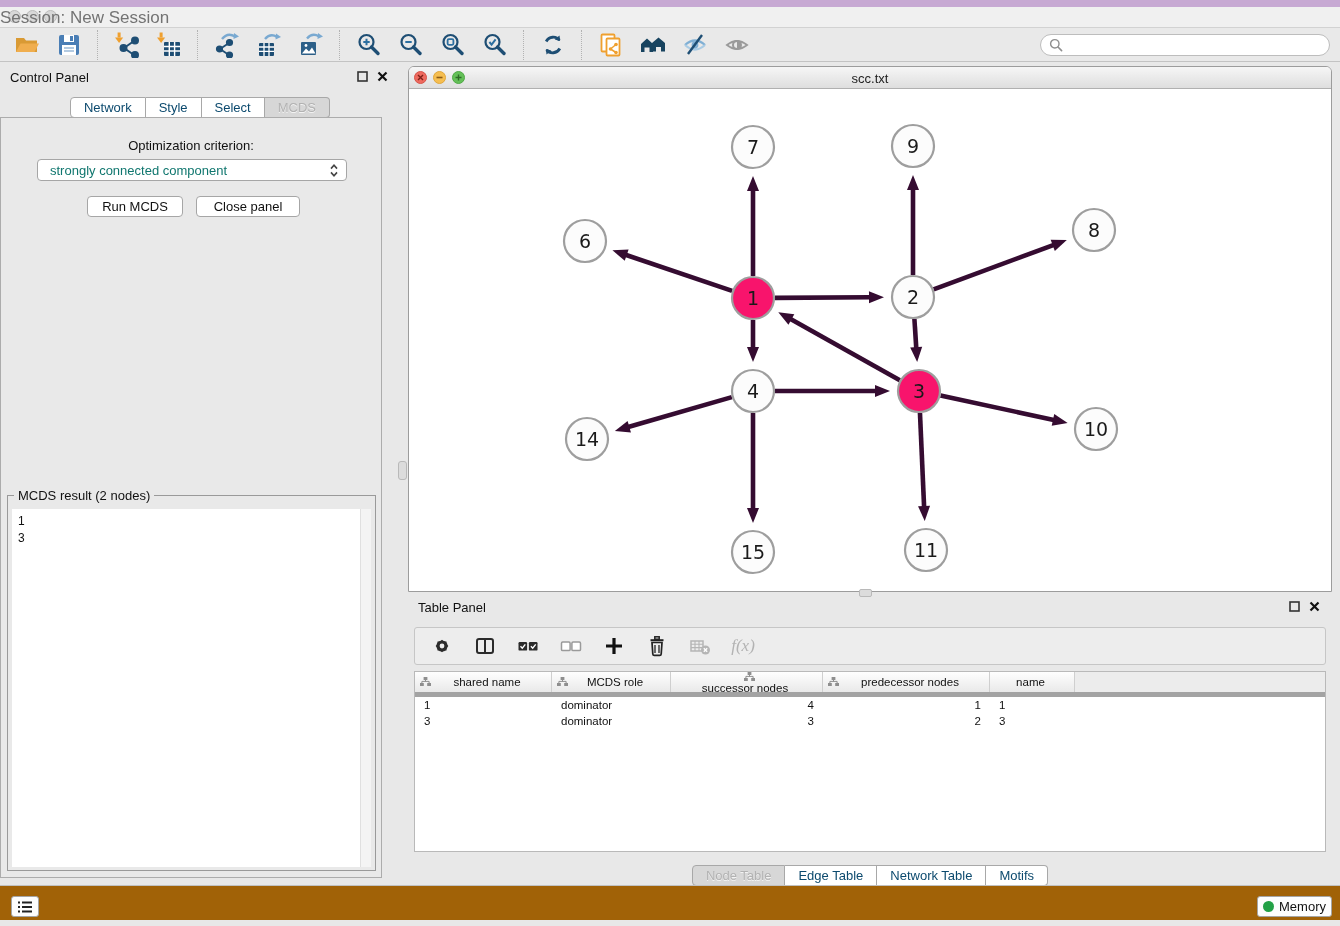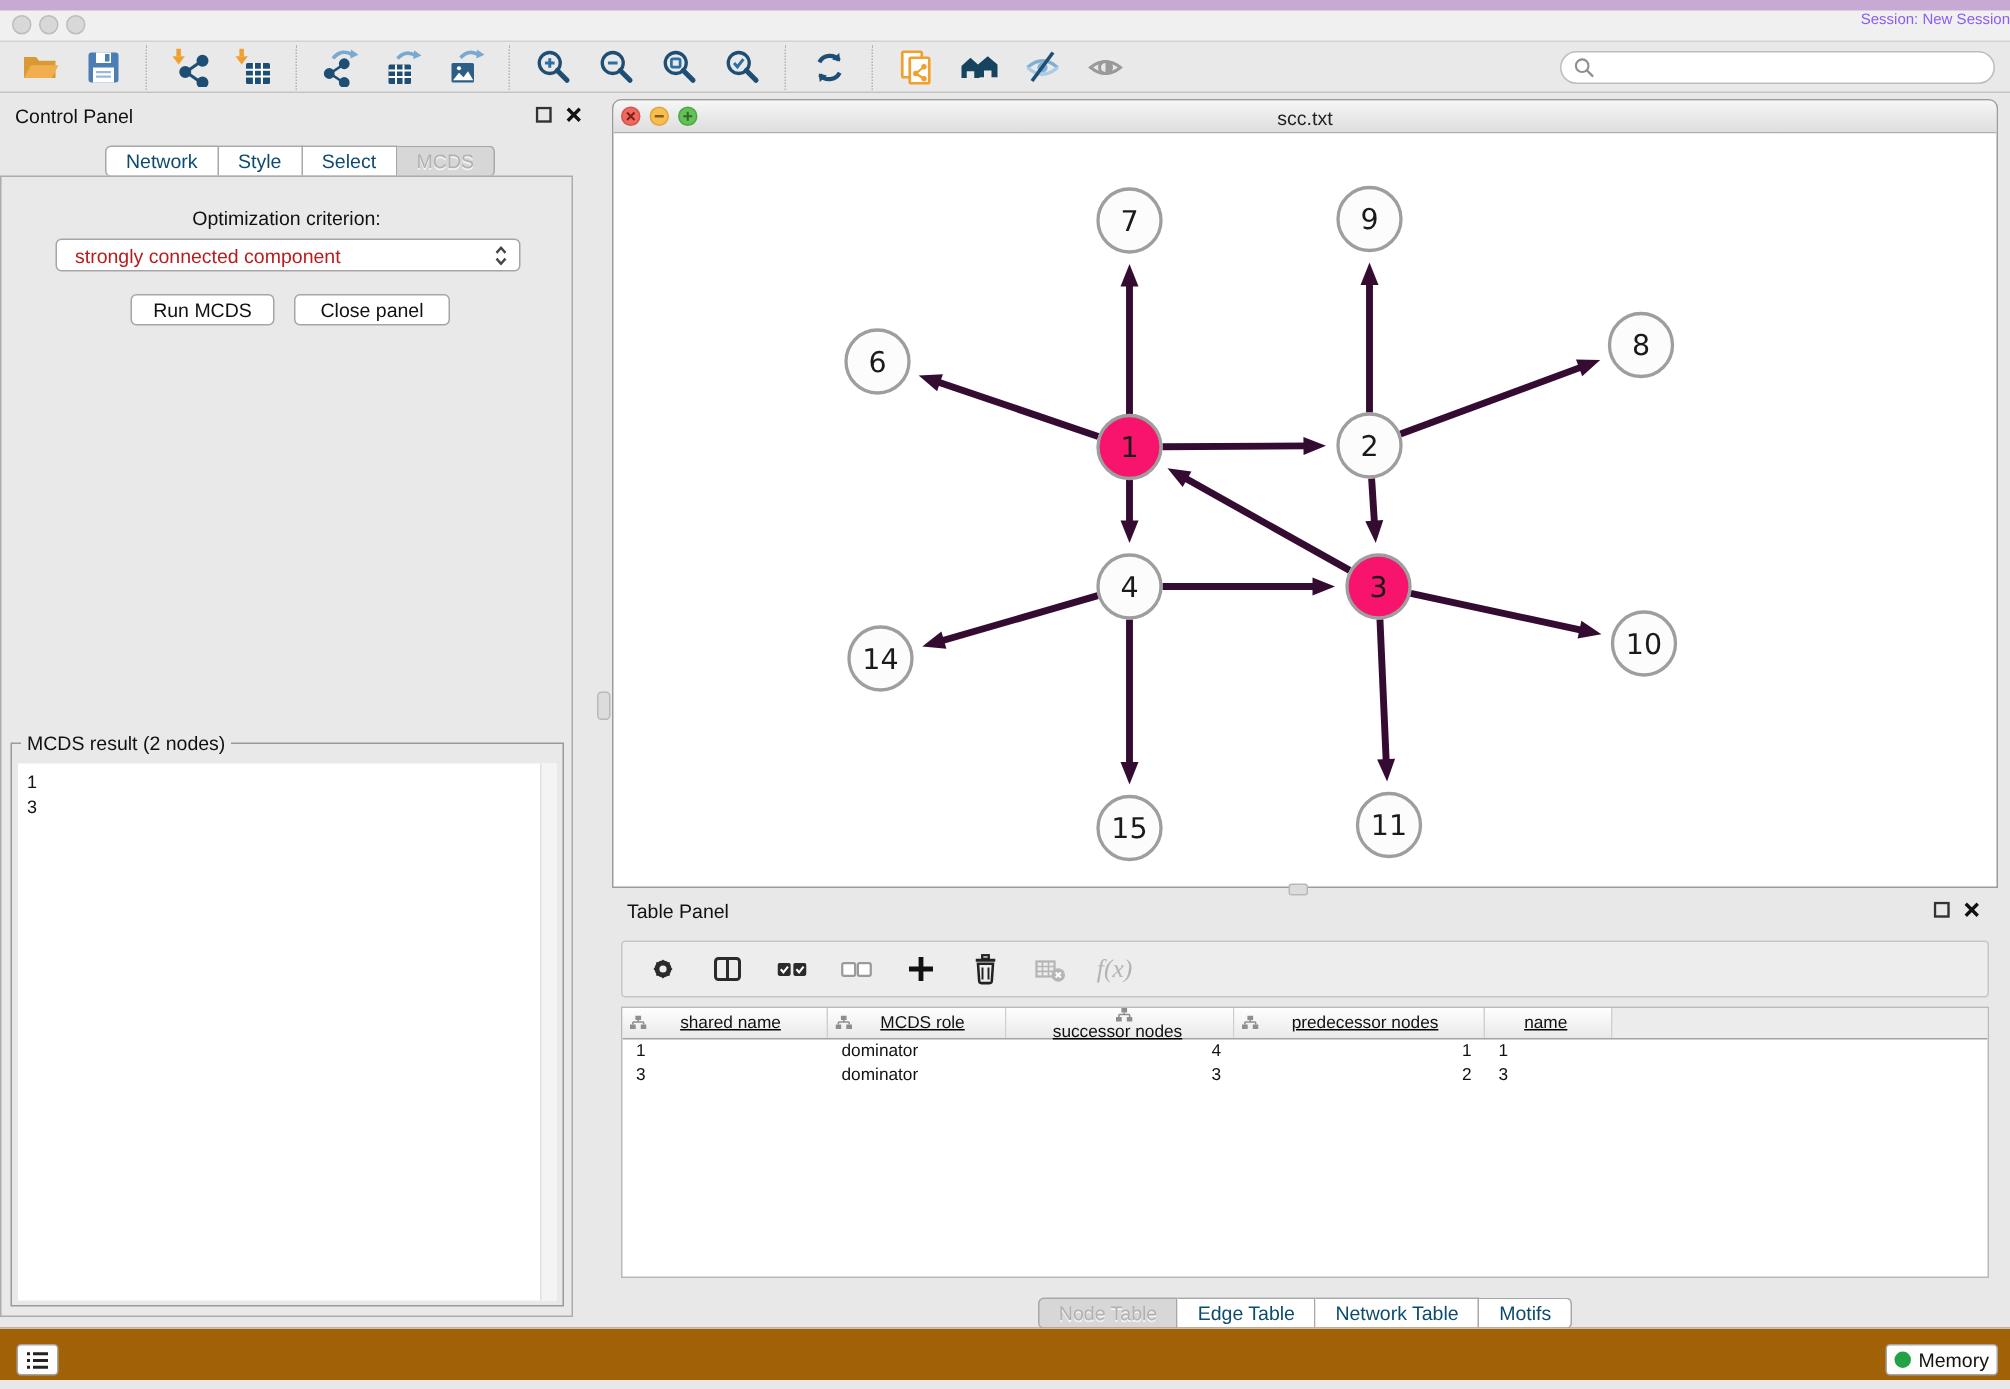--- a/index.html
+++ b/index.html
@@ -4,21 +4,21 @@
 <style>
   html,body{margin:0;padding:0;background:#e8e8e8;}
   body{font-family:"Liberation Sans",sans-serif;-webkit-font-smoothing:antialiased;}
   .screen{position:relative;width:1340px;height:926px;background:#e8e8e8;overflow:hidden;}
 
   
   .titlebar{position:absolute;left:0;top:0;width:1340px;height:27px;background:#f0f0f0;border-bottom:1px solid #d2d2d2;}
   .tstrip{position:absolute;left:0;top:0;width:100%;height:7px;background:#c7a9d3;}
   .tl-group{position:absolute;left:8px;top:10px;display:flex;gap:5px;}
   .tl{width:13px;height:13px;border-radius:50%;background:#d8d8d8;border:1px solid #bcbcbc;box-sizing:border-box;}
-  .wtitle{position:absolute;left:0;top:8px;width:100%;text-align:right;font-size:10px;color:#8b5cf6;}
+  .wtitle{position:absolute;left:0;top:8px;width:100%;text-align:left;font-size:17px;color:#737373;}
 
   
   .toolbar{position:absolute;left:0;top:28px;width:1340px;height:34px;background:#e9e9e9;border-bottom:1px solid #c3c3c3;display:flex;align-items:center;padding-left:10px;box-sizing:border-box;}
   .tbtn{width:33px;height:30px;display:flex;align-items:center;justify-content:center;flex:0 0 auto;}
   .tbtn + .tbtn{margin-left:9px;}
   .tsep{width:0;height:30px;border-left:1px dotted #b3b3b3;margin:0 12px;flex:0 0 auto;}
   .search{margin-left:auto;margin-right:10px;width:290px;height:22px;border:1px solid #bdbdbd;border-radius:12px;background:#fff;display:flex;align-items:center;padding:0 8px;box-sizing:border-box;}
   .search input{border:none;outline:none;background:transparent;flex:1;font-size:13px;font-family:"Liberation Sans",sans-serif;color:#333;margin-left:6px;}
 
   
@@ -26,21 +26,21 @@
   .panel-title{position:absolute;left:10px;top:4px;font-size:13px;color:#111;}
   .panel-icons{position:absolute;right:12px;top:5px;display:flex;gap:9px;align-items:center;}
   .cp-tabs{position:absolute;left:0;top:97px;width:400px;display:flex;justify-content:center;}
   .seg-tab{height:19px;line-height:19px;padding:0 13px;background:#fff;border:1px solid #a8a8a8;border-left:none;font-size:13px;color:#0c4a6e;cursor:default;}
   .seg-tab:first-child{border-left:1px solid #a8a8a8;border-radius:4px 0 0 4px;}
   .seg-tab:last-child{border-radius:0 4px 4px 0;}
   .seg-tab.active{background:#d7d7d7;color:#b2b2b2;text-shadow:0 1px 0 #f3f3f3;}
   .cp-body{position:absolute;left:0;top:117px;width:382px;height:761px;background:#e9e9e9;border:1px solid #acacac;box-sizing:border-box;}
   .opt-label{position:absolute;left:0;top:20px;width:100%;text-align:center;font-size:13px;color:#111;}
   .dropdown{position:absolute;left:36px;top:41px;width:310px;height:22px;background:#fff;border:1px solid #a6a6a6;border-radius:4px;display:flex;align-items:center;box-sizing:border-box;padding:0 4px 0 12px;}
-  .dropdown .dd-value{flex:1;font-size:13px;color:#b91c1c;}
+  .dropdown .dd-value{flex:1;font-size:13px;color:#0f766e;}
   .mac-btn{position:absolute;height:21px;background:#fff;border:1px solid #a6a6a6;border-radius:4px;font-size:13px;font-family:"Liberation Sans",sans-serif;color:#111;padding:0;}
   .btn-run{left:86px;top:78px;width:96px;}
   .btn-close{left:195px;top:78px;width:104px;}
   .result-group{position:absolute;left:6px;top:377px;width:369px;height:376px;border:1px solid #9a9a9a;box-sizing:border-box;}
   .result-legend{position:absolute;left:6px;top:-8px;background:#e9e9e9;padding:0 4px;font-size:13px;color:#111;}
   .result-area{position:absolute;left:4px;top:13px;right:4px;bottom:3px;background:#fff;overflow:hidden;}
   .result-line{font-size:12px;color:#111;padding:0 6px;line-height:17px;}
   .result-line:first-child{padding-top:4px;}
   .result-scroll{position:absolute;top:13px;right:4px;width:11px;bottom:3px;background:#f4f4f4;border-left:1px solid #e0e0e0;box-sizing:border-box;}
 
@@ -58,21 +58,21 @@
   .tlight.yellow{background:#f6be50;border:1px solid #dfa73c;}
   .tlight.green{background:#64c058;border:1px solid #4fa845;}
   .net-canvas{position:absolute;left:0;top:22px;width:922px;height:502px;}
 
   
   .tablepanel{position:absolute;left:408px;top:596px;width:924px;height:294px;}
   .tp-toolbar{position:absolute;left:6px;top:31px;width:912px;height:38px;background:#ededed;border:1px solid #c6c6c6;border-radius:3px;box-sizing:border-box;display:flex;align-items:center;padding-left:14px;gap:17px;}
   .tp-toolbar .ticon{width:26px;height:26px;display:flex;align-items:center;justify-content:center;}
   .fx{font-family:"Liberation Serif",serif;font-style:italic;font-size:17px;color:#b3b3b3;}
   .tbl{position:absolute;left:6px;top:75px;width:912px;height:181px;background:#fff;border:1px solid #b9b9b9;box-sizing:border-box;overflow:hidden;}
-  .tbl-head{display:flex;height:20px;border-bottom:1px solid #a3a3a3;text-decoration:underline;}
+  .tbl-head{display:flex;height:20px;border-bottom:5px solid #a3a3a3;}
   .th{display:flex;align-items:center;background:linear-gradient(#fefefe,#e9e9e9);border-right:1px solid #cfcfcf;box-sizing:border-box;padding-left:5px;position:relative;}
   .th-label{flex:1;text-align:center;font-size:11.5px;color:#111;padding-right:8px;}
   .th-fill{flex:1;background:#ececec;}
   .tr{display:flex;height:16px;align-items:center;}
   .td{font-size:11.5px;color:#111;box-sizing:border-box;padding:0 9px;white-space:nowrap;overflow:hidden;}
   .tbl-tabs{position:absolute;left:0;top:269px;width:924px;display:flex;justify-content:center;}
 
   
   .statusbar{position:absolute;left:0;top:885px;width:1340px;height:35px;background:#a16207;border-top:1px solid #c1c1c1;box-sizing:border-box;}
   .sb-left{position:absolute;left:11px;top:10px;width:28px;height:21px;background:#fdfdfd;border:1px solid #a5a5a5;border-radius:3px;display:flex;align-items:center;justify-content:center;box-sizing:border-box;}

